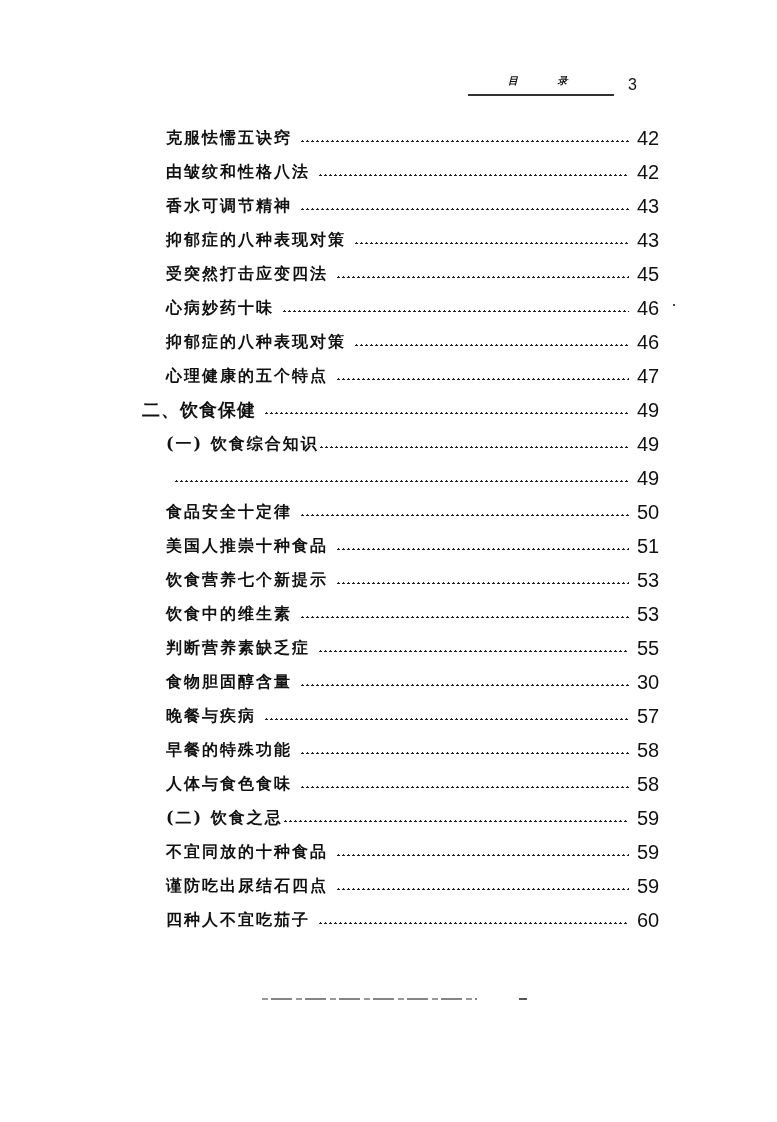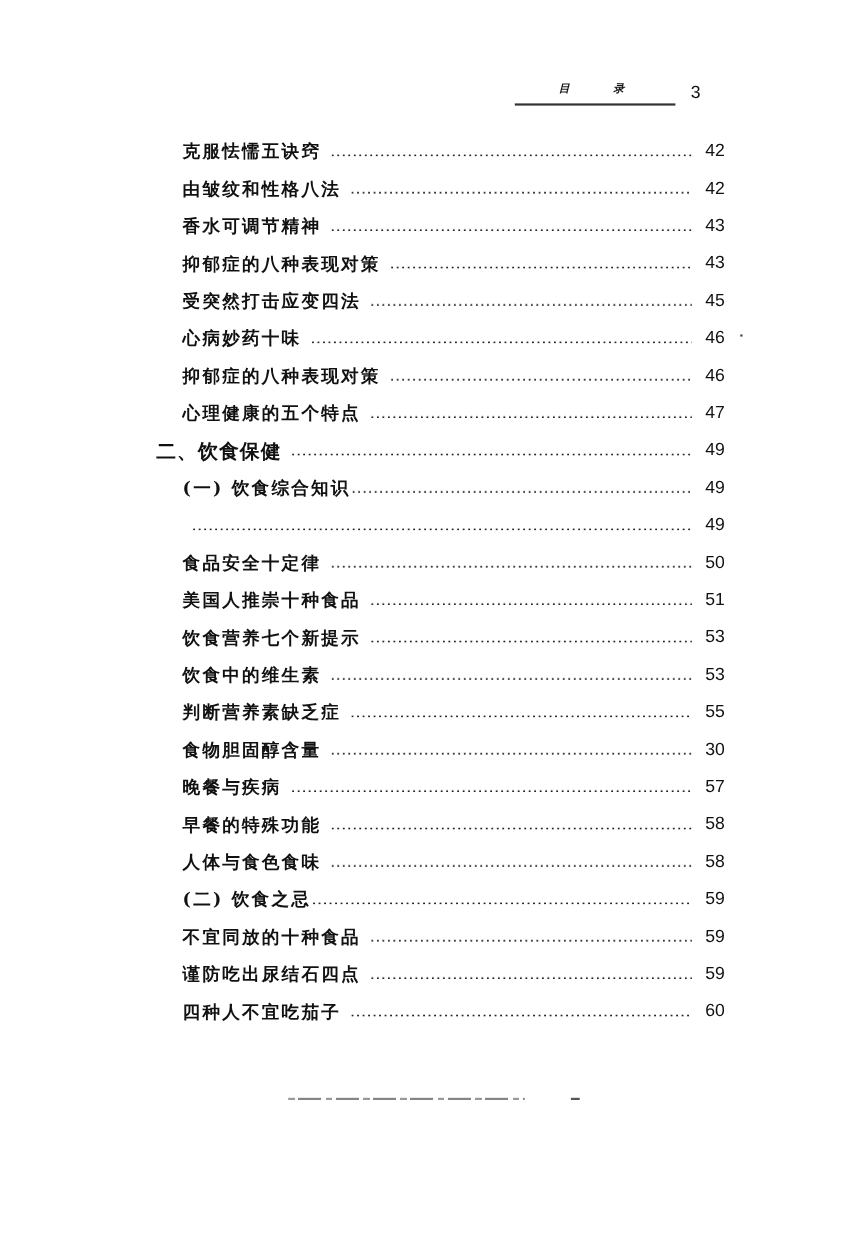--- a/index.html
+++ b/index.html
@@ -33,21 +33,21 @@
       white-space: nowrap; font-size: 16px; font-weight: bold; letter-spacing: 2px;
     }
     .toc-row.level1 .toc-label { font-size: 18px; letter-spacing: 1px; margin-left: 20px; }
     .toc-leader {
       flex: 1; margin: 0 8px; height: 2px; margin-top: 6px;
       background-image: radial-gradient(circle, #222 1px, transparent 1.3px);
       background-size: 5px 3px; background-repeat: repeat-x;
     }
     .toc-leader.tight { margin-left: 0; }
     .toc-page {
-      font-family: "Liberation Sans", sans-serif; font-size: 16px; width: 22px; text-align: right;
+      font-family: "Liberation Sans", sans-serif; font-size: 20px; width: 22px; text-align: right;
     }
     .footer-smudge {
       position: absolute; left: 262px; top: 998px; width: 215px; height: 2px;
       background: repeating-linear-gradient(90deg, #555 0 6px, transparent 6px 9px, #333 9px 30px, transparent 30px 34px);
       opacity: 0.6;
     }
     .footer-dash {
       position: absolute; left: 519px; top: 998px; width: 8px; height: 2px; background: #555;
     }
     .stray-dot { position: absolute; left: 673px; top: 304px; width: 2px; height: 2px; background: #444; }

